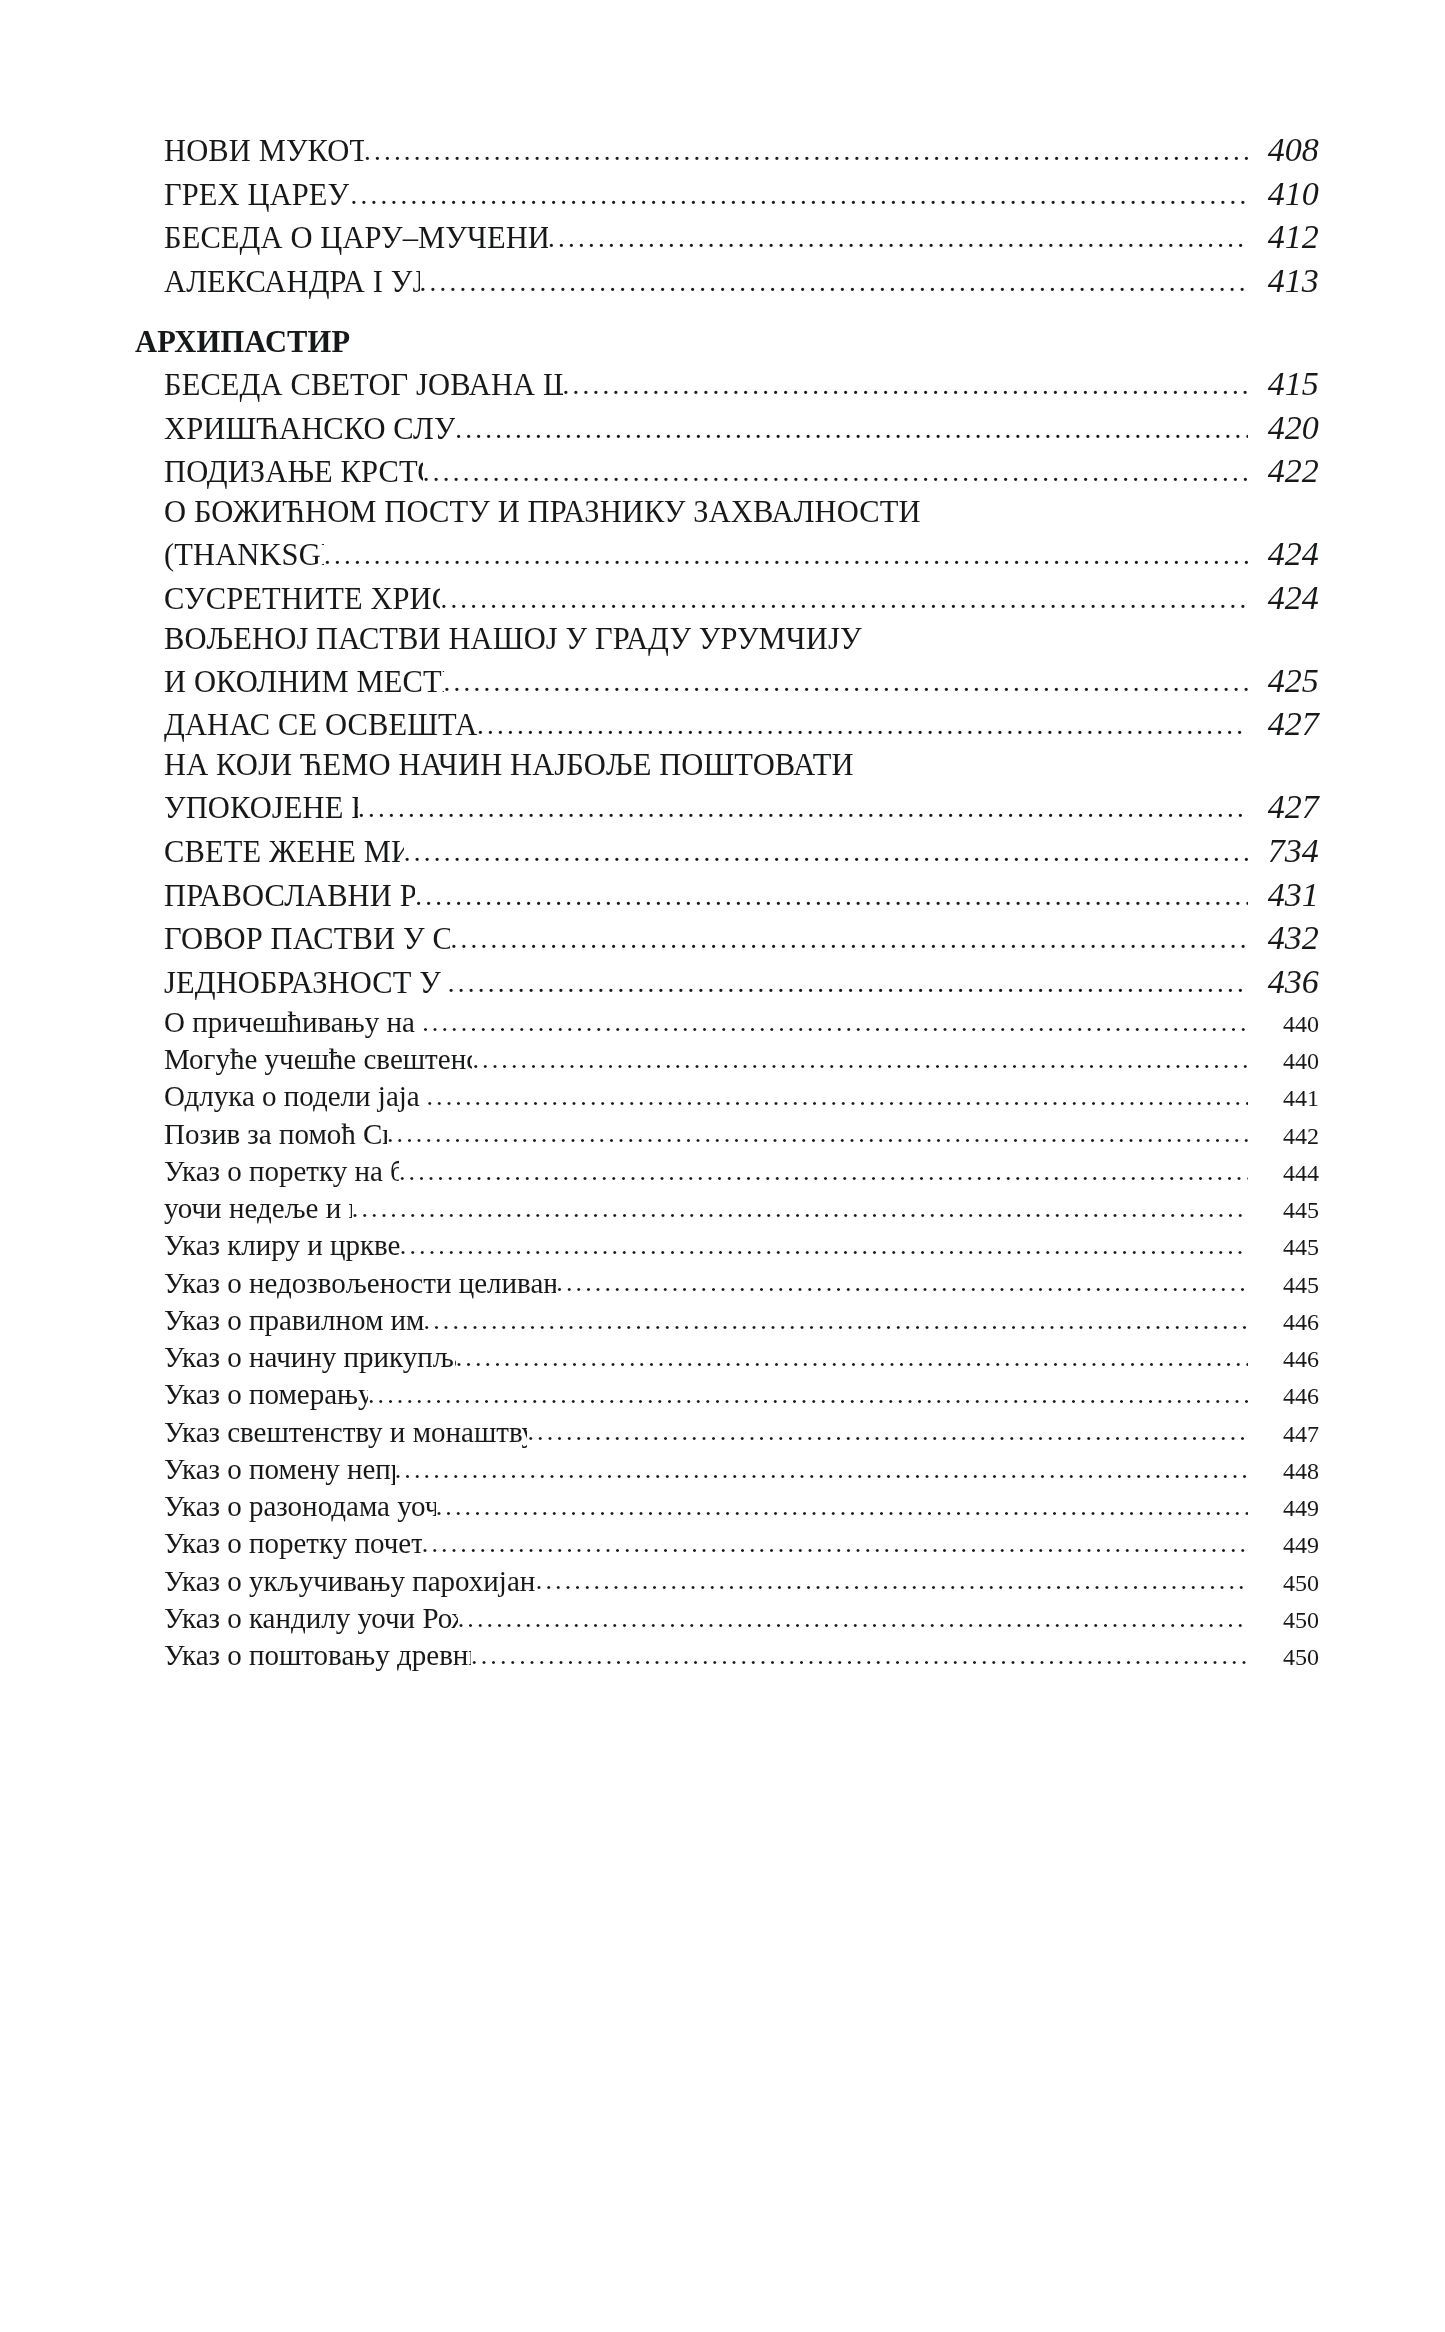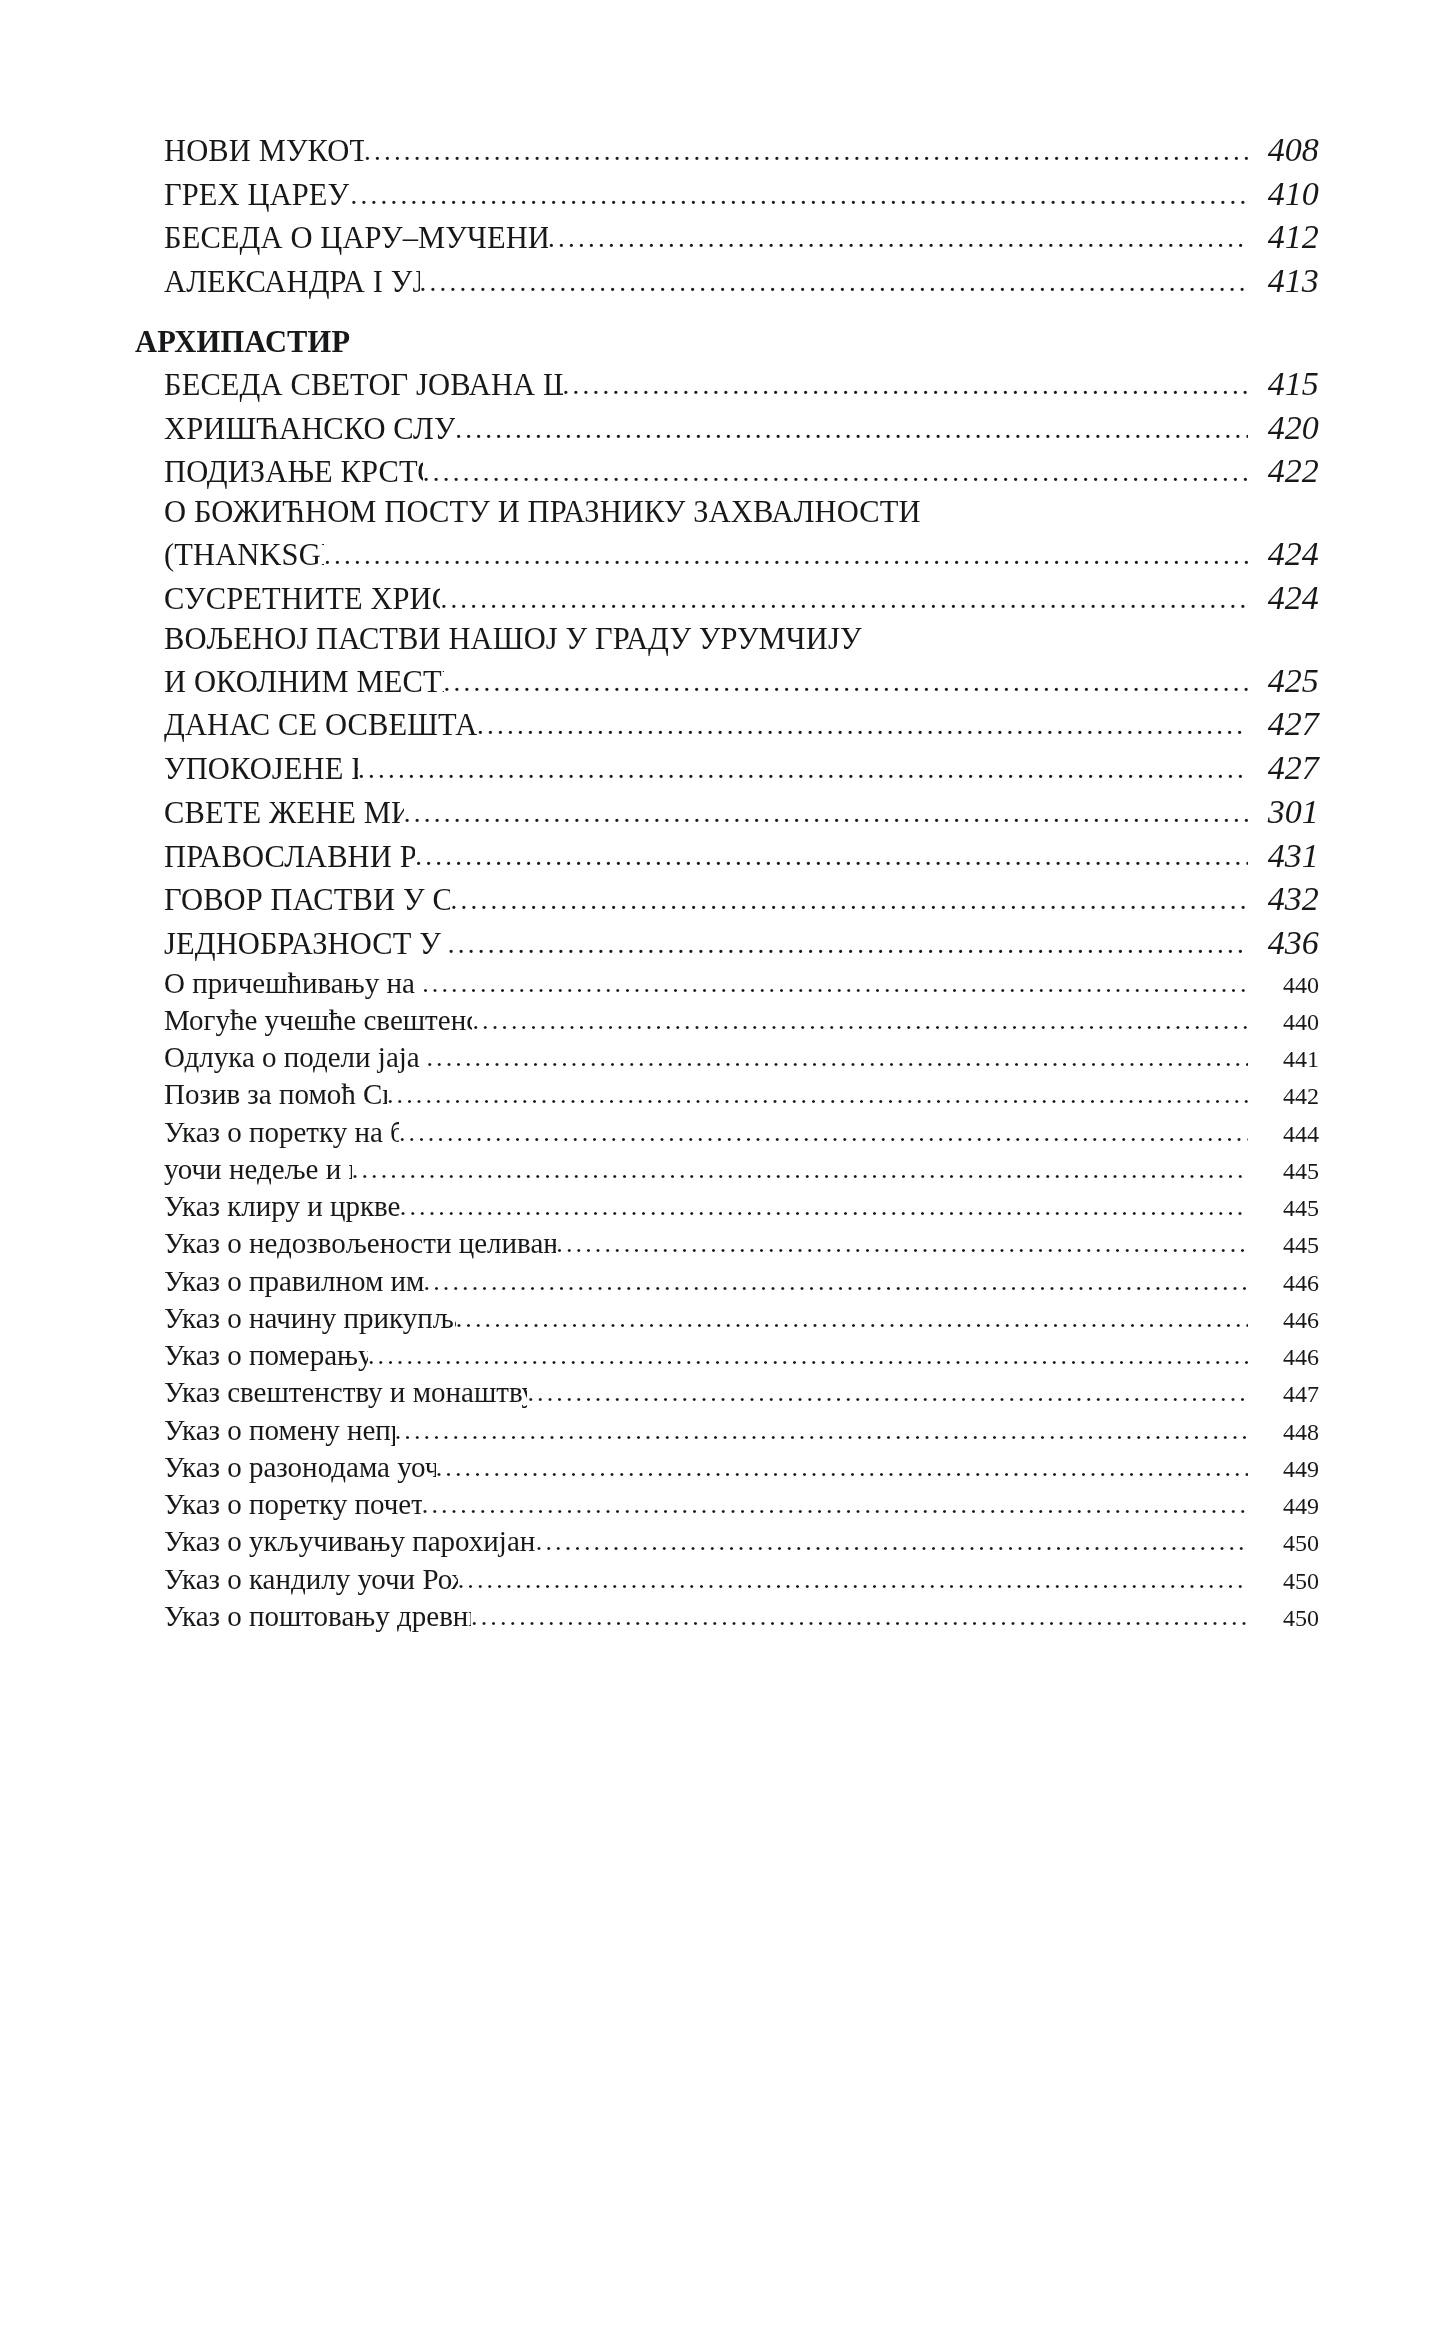--- a/index.html
+++ b/index.html
@@ -153,29 +153,30 @@
         <div class="entry caps lvl1">
           <span class="title">И ОКОЛНИМ МЕСТИМА СИНЦАНА</span>
           <span class="leader" aria-hidden="true"></span>
           <span class="pageno">425</span>
         </div>
         <div class="entry caps lvl1">
           <span class="title">ДАНАС СЕ ОСВЕШТАВА ПРИРОДА ВОДА</span>
           <span class="leader" aria-hidden="true"></span>
           <span class="pageno">427</span>
         </div>
+        <div class="contline caps lvl1">НА КОЈИ ЋЕМО НАЧИН НАЈБОЉЕ ПОШТОВАТИ</div>
         <div class="entry caps lvl1">
           <span class="title">УПОКОЈЕНЕ БЛИЖЊЕ</span>
           <span class="leader" aria-hidden="true"></span>
           <span class="pageno">427</span>
         </div>
         <div class="entry caps lvl1">
           <span class="title">СВЕТЕ ЖЕНЕ МИРОНОСИЦЕ</span>
           <span class="leader" aria-hidden="true"></span>
-          <span class="pageno">301</span>
+          <span class="pageno">734</span>
         </div>
         <div class="entry caps lvl1">
           <span class="title">ПРАВОСЛАВНИ РУСКИ ЉУДИ!</span>
           <span class="leader" aria-hidden="true"></span>
           <span class="pageno">431</span>
         </div>
         <div class="entry caps lvl1">
           <span class="title">ГОВОР ПАСТВИ У САН ФРАНЦИСКУ</span>
           <span class="leader" aria-hidden="true"></span>
           <span class="pageno">432</span>

